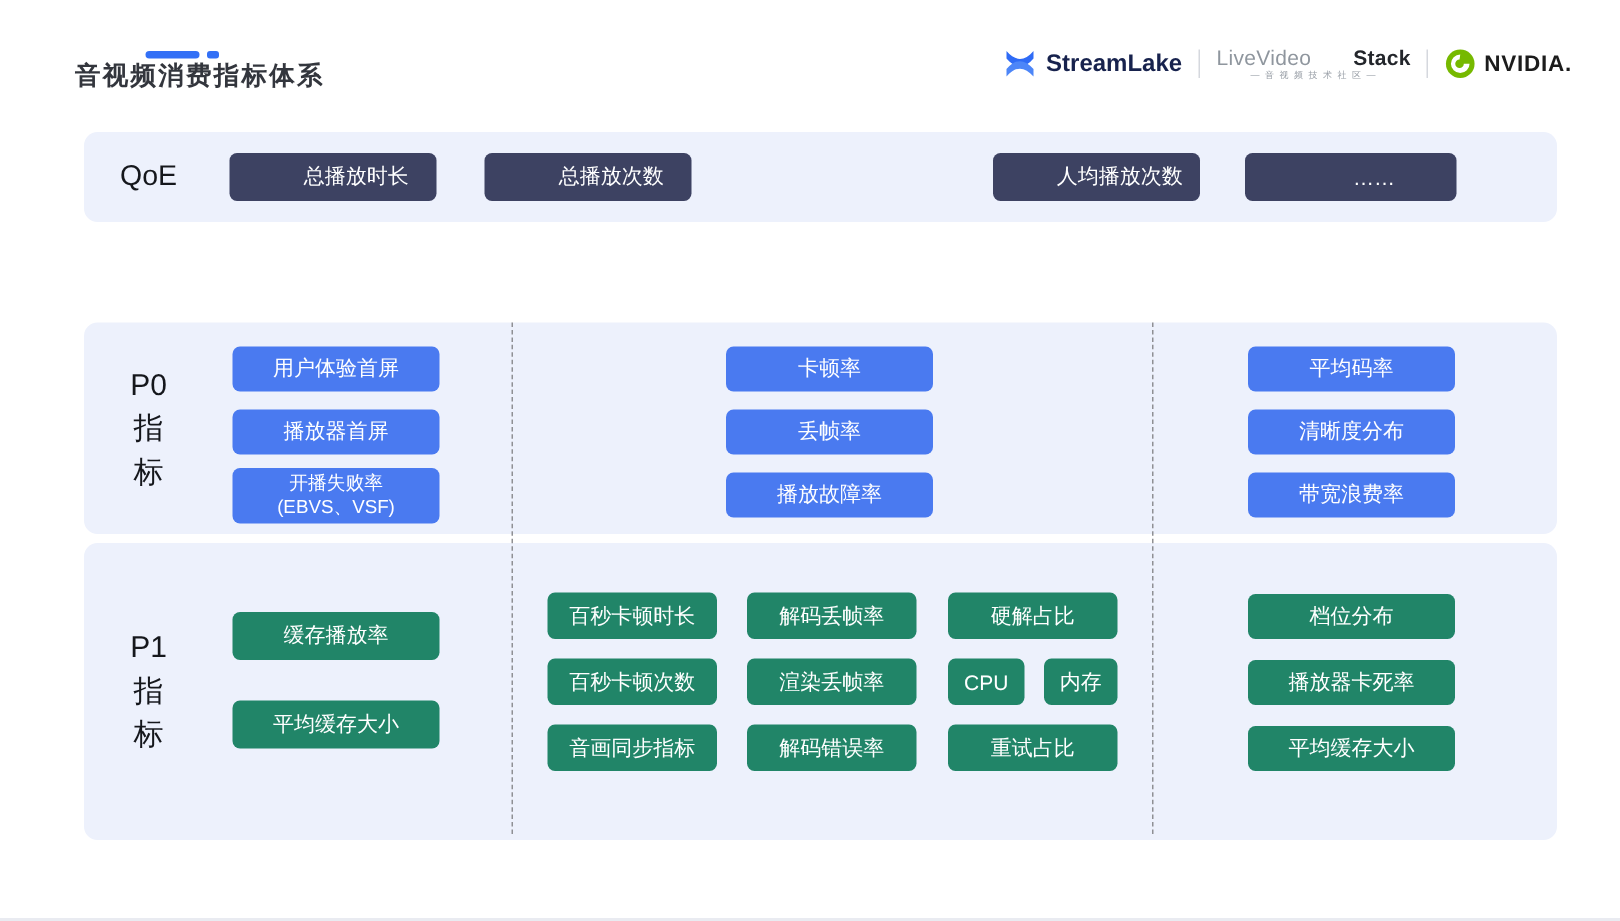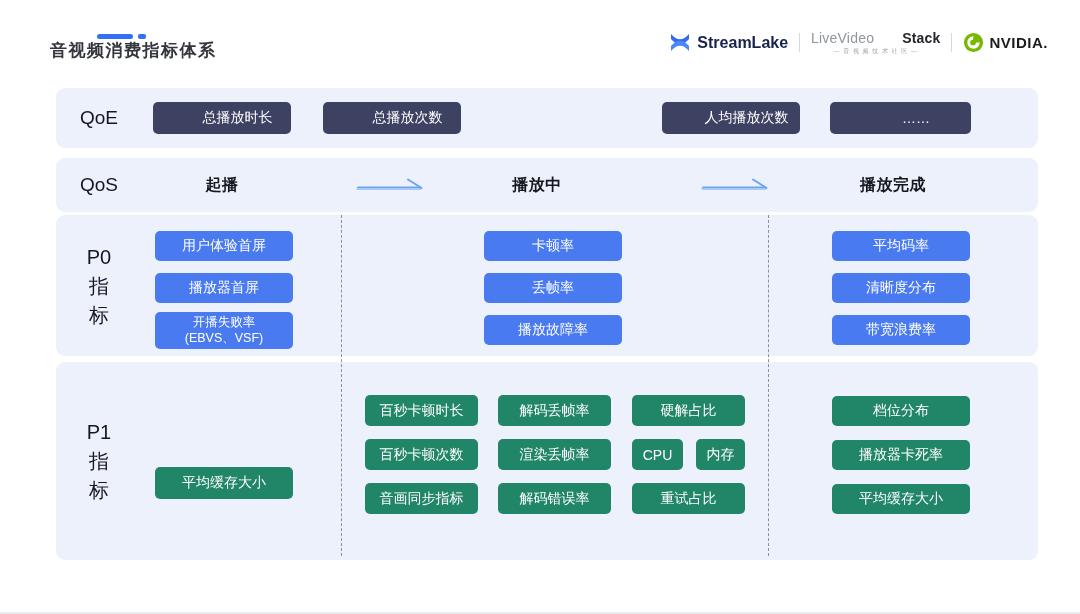--- a/index.html
+++ b/index.html
@@ -108,36 +108,20 @@
   </div>
 
   <section class="panel panel-qoe">
     <span class="row-label">QoE</span>
     <div class="chip navy qoe-chip q1">总播放时长</div>
     <div class="chip navy qoe-chip q2">总播放次数</div>
     <div class="chip navy qoe-chip q4">人均播放次数</div>
     <div class="chip navy qoe-chip q5">……</div>
   </section>
 
-  <section class="panel panel-qos">
-    <span class="row-label">QoS</span>
-    <span class="stage s1">起播</span>
-    <svg class="arrow a1" width="72" height="18" viewBox="0 0 72 18">
-      <path d="M2 12.5 H64" stroke="#a9c8f7" stroke-width="3.2" fill="none" stroke-linecap="round"></path>
-      <path d="M2 11.3 H64" stroke="#6ca4f0" stroke-width="1.6" fill="none" stroke-linecap="round"></path>
-      <path d="M52 3.5 L65.5 12" stroke="#6ca4f0" stroke-width="2" fill="none" stroke-linecap="round"></path>
-    </svg>
-    <span class="stage s2">播放中</span>
-    <svg class="arrow a2" width="72" height="18" viewBox="0 0 72 18">
-      <path d="M2 12.5 H64" stroke="#a9c8f7" stroke-width="3.2" fill="none" stroke-linecap="round"></path>
-      <path d="M2 11.3 H64" stroke="#6ca4f0" stroke-width="1.6" fill="none" stroke-linecap="round"></path>
-      <path d="M52 3.5 L65.5 12" stroke="#6ca4f0" stroke-width="2" fill="none" stroke-linecap="round"></path>
-    </svg>
-    <span class="stage s3">播放完成</span>
-  </section>
 
   <section class="panel panel-p0">
     <div class="row-label-v">
       <span>P0</span>
       <span>指</span>
       <span>标</span>
     </div>
     <div class="chip blue p0-c1 p0-r1">用户体验首屏</div>
     <div class="chip blue p0-c1 p0-r2">播放器首屏</div>
     <div class="chip blue p0-c1 multiline">
@@ -151,20 +135,21 @@
     <div class="chip blue p0-c3 p0-r2">清晰度分布</div>
     <div class="chip blue p0-c3 p0-r3">带宽浪费率</div>
   </section>
 
   <section class="panel panel-p1">
     <div class="row-label-v">
       <span>P1</span>
       <span>指</span>
       <span>标</span>
     </div>
+    <div class="chip green p1-c1 p1-b1">缓存播放率</div>
     <div class="chip green p1-c1 p1-b2">平均缓存大小</div>
 
     <div class="chip green g-c1 g-r1">百秒卡顿时长</div>
     <div class="chip green g-c2 g-r1">解码丢帧率</div>
     <div class="chip green g-c3 g-r1">硬解占比</div>
 
     <div class="chip green g-c1 g-r2">百秒卡顿次数</div>
     <div class="chip green g-c2 g-r2">渲染丢帧率</div>
     <div class="chip green g-cpu g-r2">CPU</div>
     <div class="chip green g-mem g-r2">内存</div>

